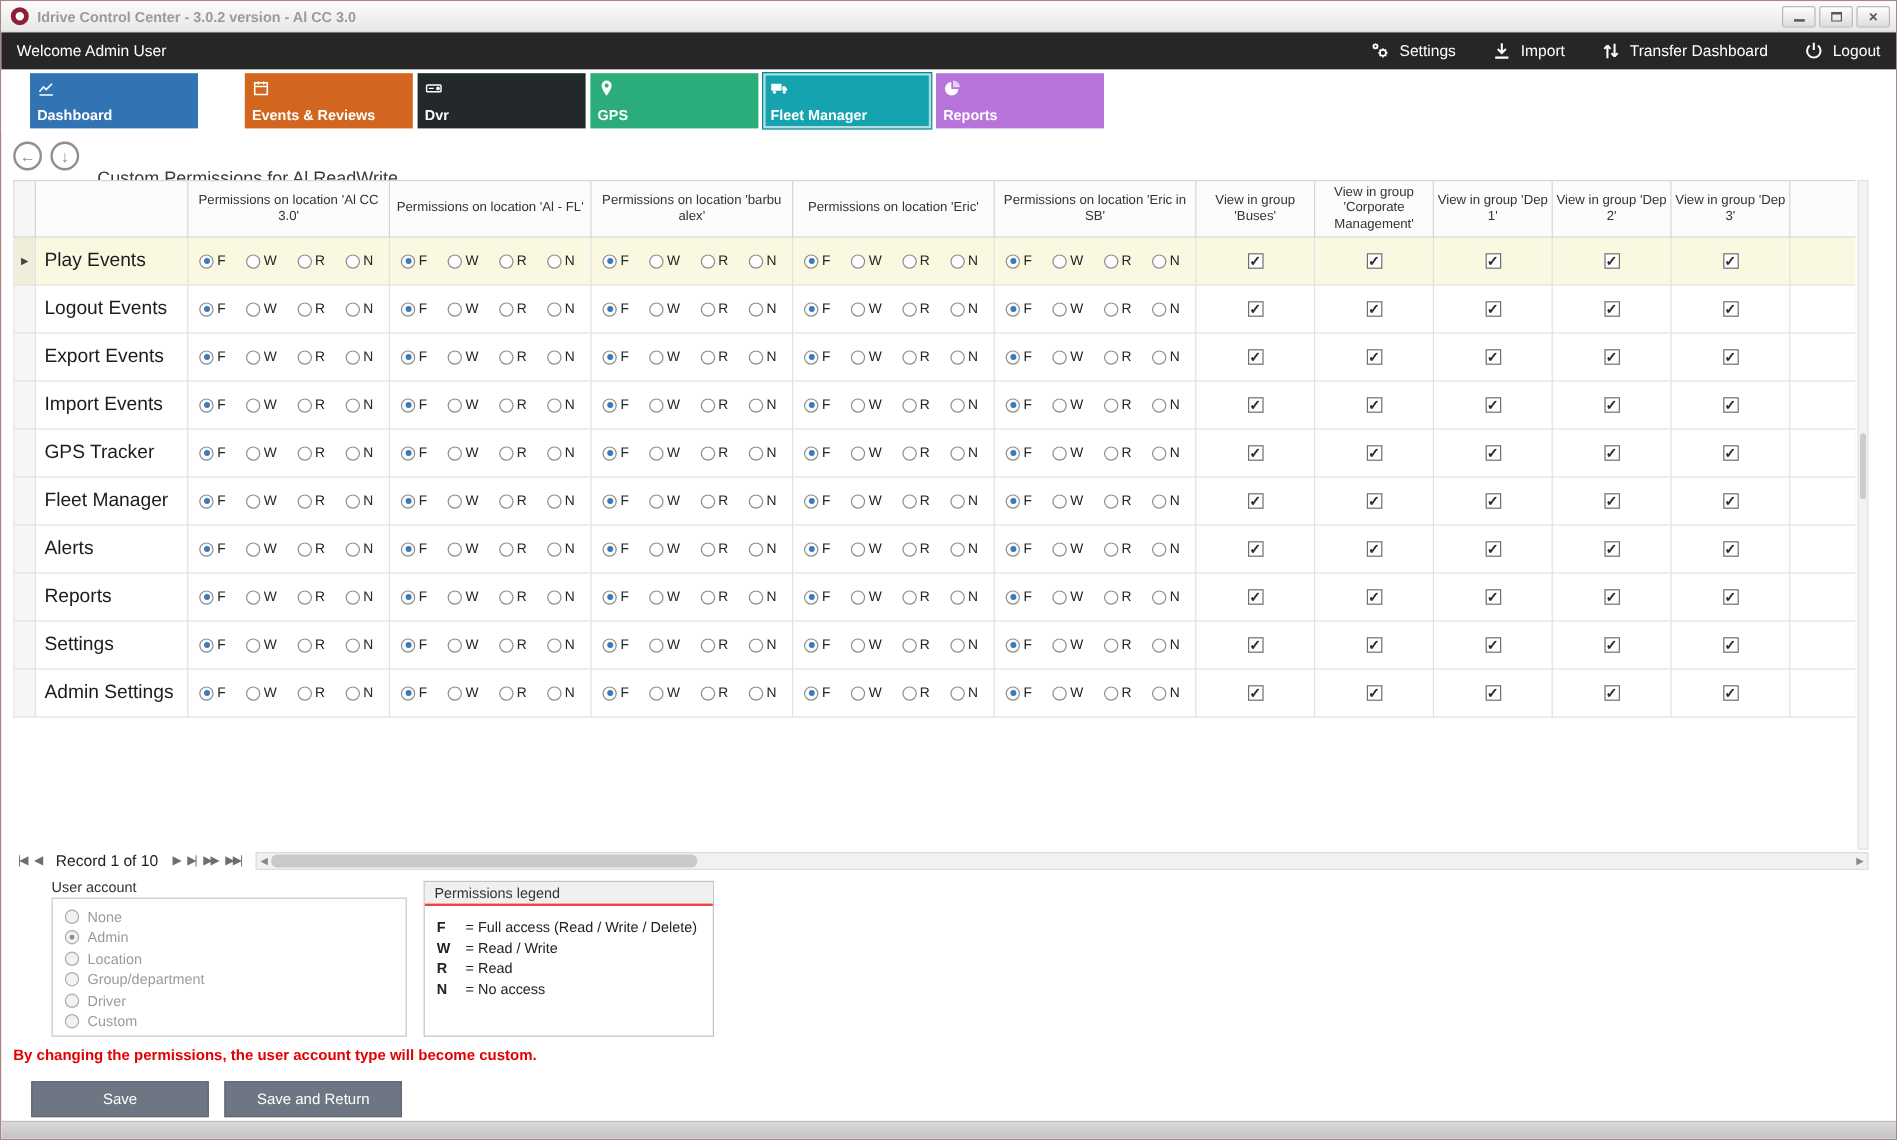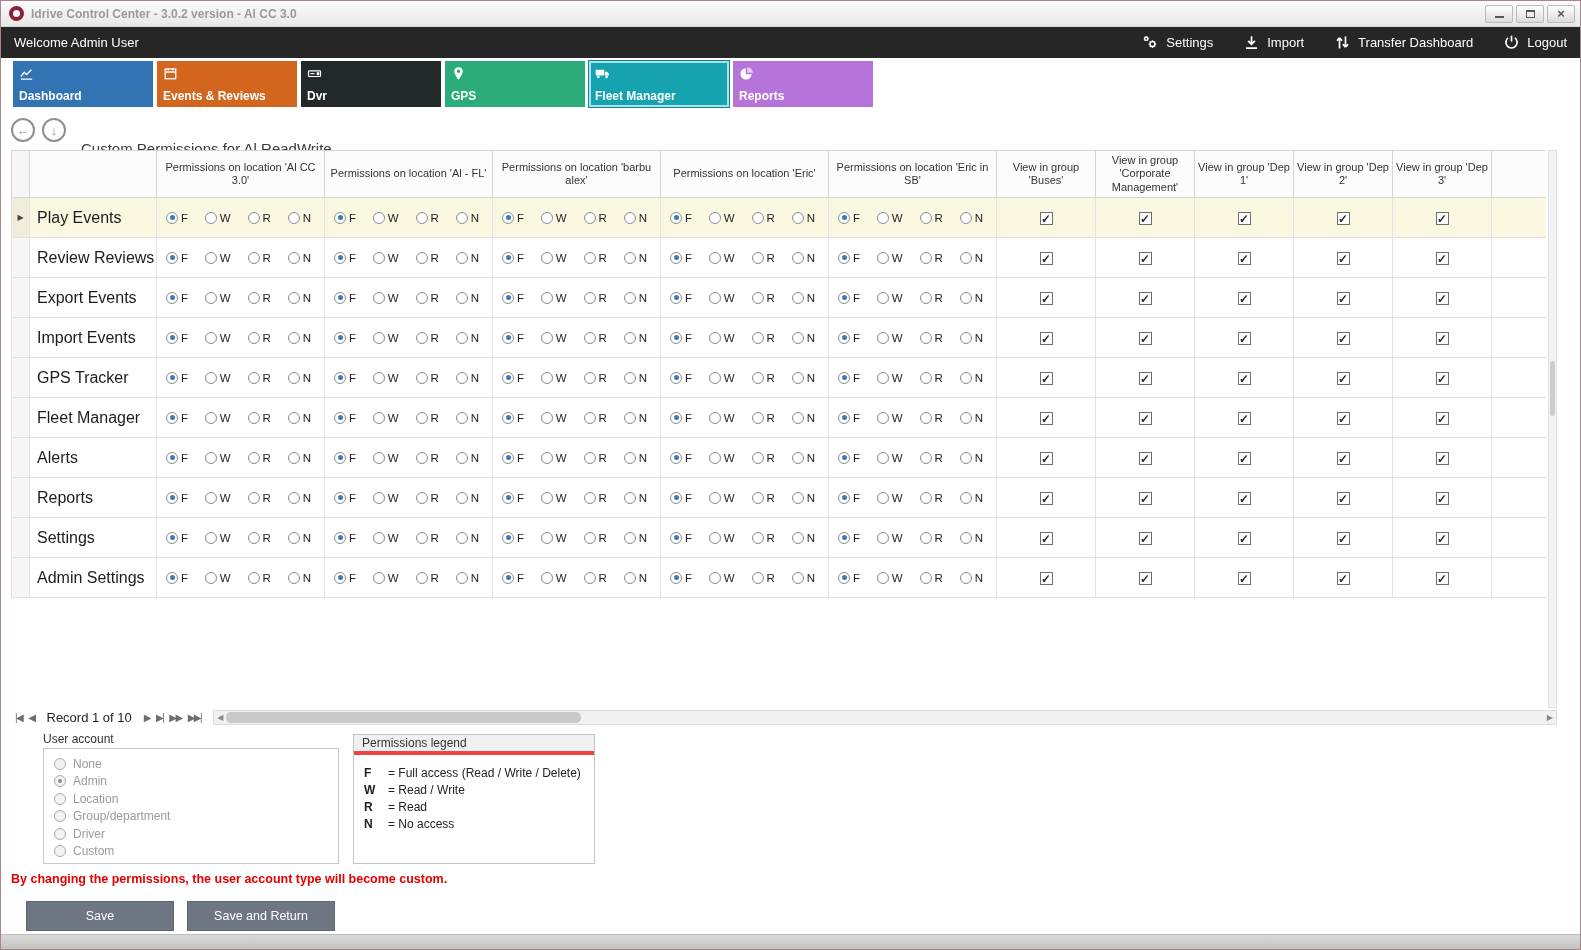--- a/index.html
+++ b/index.html
@@ -21,21 +21,21 @@
 
   
   .welcome{height:31px;flex:0 0 auto;background:#262626;color:#fff;display:flex;align-items:center;padding:0 13px;font-size:13px;gap:27px;}
   .actions{margin-left:auto;display:flex;gap:30px;align-items:center;}
   .action{display:flex;align-items:center;gap:7px;cursor:default;}
   .aicon{color:#fff;display:flex;}
   .aicon svg{width:17px;height:17px;display:block;}
   .albl{font-size:13px;color:#fff;}
 
   
-  .tabstrip{height:52px;flex:0 0 auto;background:#fff;display:flex;gap:4px;padding:3px 0 3px 12px;align-items:flex-end;}
+  .tabstrip{height:52px;flex:0 0 auto;background:#fff;display:flex;gap:4px;padding:3px 0 3px 24px;align-items:flex-end;}
   .tab{position:relative;width:140px;height:46px;flex:0 0 auto;}
   .tab.selected{box-shadow:inset 0 0 0 2px rgba(255,255,255,.65);outline:1px solid #0a8794;}
   .ticon{position:absolute;top:5px;left:6px;color:#fff;}
   .ticon svg{width:15px;height:15px;display:block;}
   .tlabel{position:absolute;bottom:4px;left:6px;font-size:12px;font-weight:bold;color:#fff;white-space:nowrap;}
 
   
   .navrow{height:40px;flex:0 0 auto;display:flex;align-items:center;gap:7px;padding-left:10px;}
   .circ{width:24px;height:24px;border-radius:50%;border:2px solid #8f8f8f;color:#8f8f8f;background:#fff;display:flex;align-items:center;justify-content:center;font-size:13px;line-height:1;}
   .page-title{font-size:15px;color:#3a3a3a;margin-left:8px;margin-top:36px;}
@@ -72,21 +72,21 @@
   
   .bottom{display:flex;align-items:flex-start;gap:14px;margin:6px 0 0 10px;height:132px;flex:0 0 auto;}
   .ua-wrap{width:296px;margin-left:32px;}
   .ua-caption{font-size:12px;color:#333;height:16px;}
   .ua-box{border:1px solid #c9c9c9;height:116px;padding:6px 10px;background:#fff;}
   .uopt{display:flex;align-items:center;gap:7px;height:17.5px;}
   .urb{width:12px;height:12px;border-radius:50%;border:1px solid #ababab;background:#f2f2f2;position:relative;flex:0 0 auto;}
   .urb.on::after{content:"";position:absolute;inset:3px;border-radius:50%;background:#8c8c8c;}
   .ulbl{font-size:12px;color:#9b9b9b;}
   .legend{width:242px;border:1px solid #c3c3c3;background:#fff;height:130px;margin-top:2px;}
-  .legend-head{height:20px;background:#f0f0f0;border-bottom:4px solid #ef4444;font-size:12px;color:#333;display:flex;align-items:center;padding:0 8px;}
+  .legend-head{height:20px;background:#f0f0f0;border-bottom:2px solid #ef4444;font-size:12px;color:#333;display:flex;align-items:center;padding:0 8px;}
   .legend-body{padding:9px 10px;}
   .litem{display:flex;height:17px;font-size:12px;color:#222;align-items:center;}
   .lkey{width:24px;font-weight:bold;}
 
   
   .warn{margin:8px 0 0 10px;color:var(--warning-text);font-weight:bold;font-size:12.5px;height:16px;flex:0 0 auto;}
   .btnrow{display:flex;gap:13px;margin:13px 0 0 25px;height:30px;flex:0 0 auto;}
   .btn{min-width:148px;height:30px;background:var(--button-bg);color:#fff;border:1px solid #5f6673;font-size:12.5px;font-family:"Liberation Sans",sans-serif;cursor:default;}
   .footer{height:15px;background:linear-gradient(#dadada,#c3c3c3);border-top:1px solid #bcbcbc;margin-top:3px;flex:0 0 auto;}
 </style>
@@ -155,21 +155,21 @@
 
   <div class="tabstrip">
       <div class="tab" style="background: rgb(50, 115, 179);">
         <span class="ticon">
           <svg viewBox="0 0 20 20" fill="none" stroke="currentColor" stroke-width="1.8">
             <path d="M2.5 17.5h15M2.5 14l4.5-5.5 3 3L16.5 5"></path>
           </svg>
         </span>
         <div class="tlabel">Dashboard</div>
       </div>
-      <div class="tab" style="background: rgb(210, 102, 30);">
+      <div class="tab" style="background: rgb(210, 102, 30); margin-left: 35px;">
         <span class="ticon">
           <svg viewBox="0 0 20 20" fill="none" stroke="currentColor" stroke-width="1.7">
             <rect x="3" y="4" width="14" height="13"></rect>
             <path d="M3 8h14M7 2.5V6M13 2.5V6"></path>
           </svg>
         </span>
         <div class="tlabel">Events &amp; Reviews</div>
       </div>
       <div class="tab" style="background: rgb(35, 40, 43);">
         <span class="ticon">
@@ -362,21 +362,21 @@
               </td>
               <td class="ccell"><span class="cb on">✓</span></td>
               <td class="ccell"><span class="cb on">✓</span></td>
               <td class="ccell"><span class="cb on">✓</span></td>
               <td class="ccell"><span class="cb on">✓</span></td>
               <td class="ccell"><span class="cb on">✓</span></td>
               <td class="filler"></td>
             </tr>
             <tr>
               <td class="marker"></td>
-              <td class="rowname">Review Reviews</td>
+              <td class="rowname">Logout Events</td>
               <td class="rcell">
                 <span class="rgroup">
                   <span class="ropt">
                     <span class="rb on"></span>
                     <span class="rl">F</span>
                   </span>
                   <span class="ropt">
                     <span class="rb"></span>
                     <span class="rl">W</span>
                   </span>

